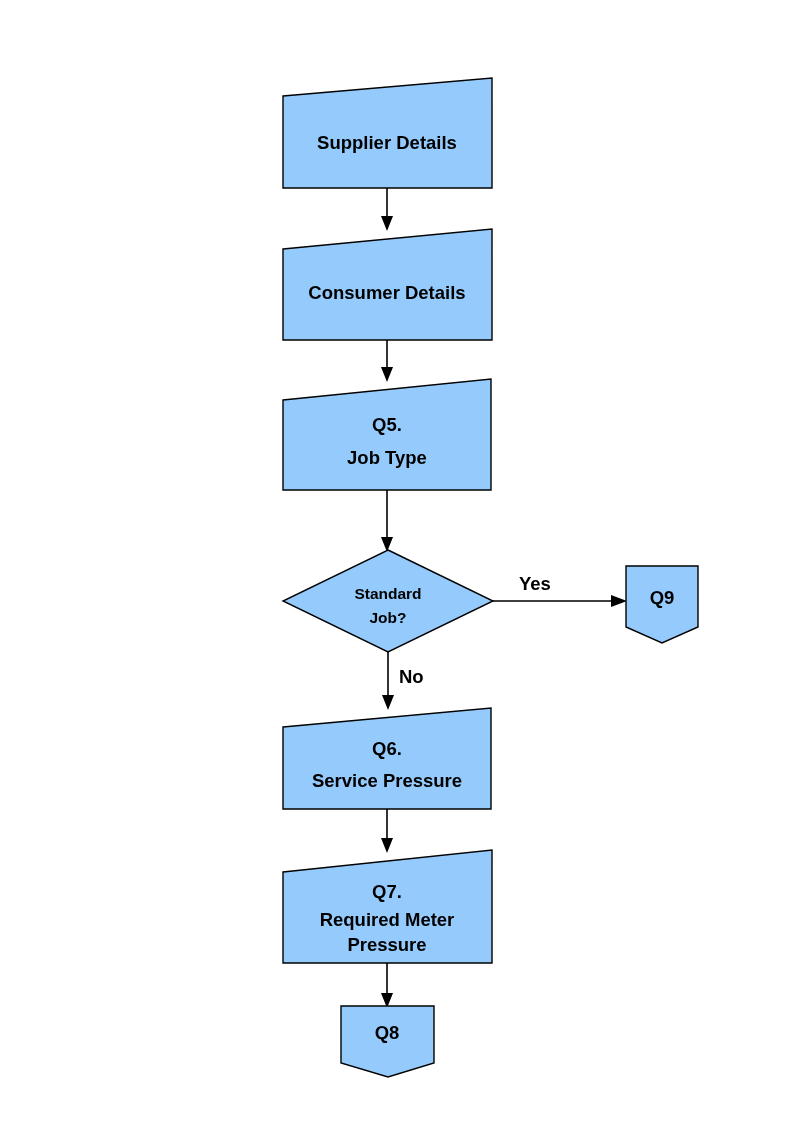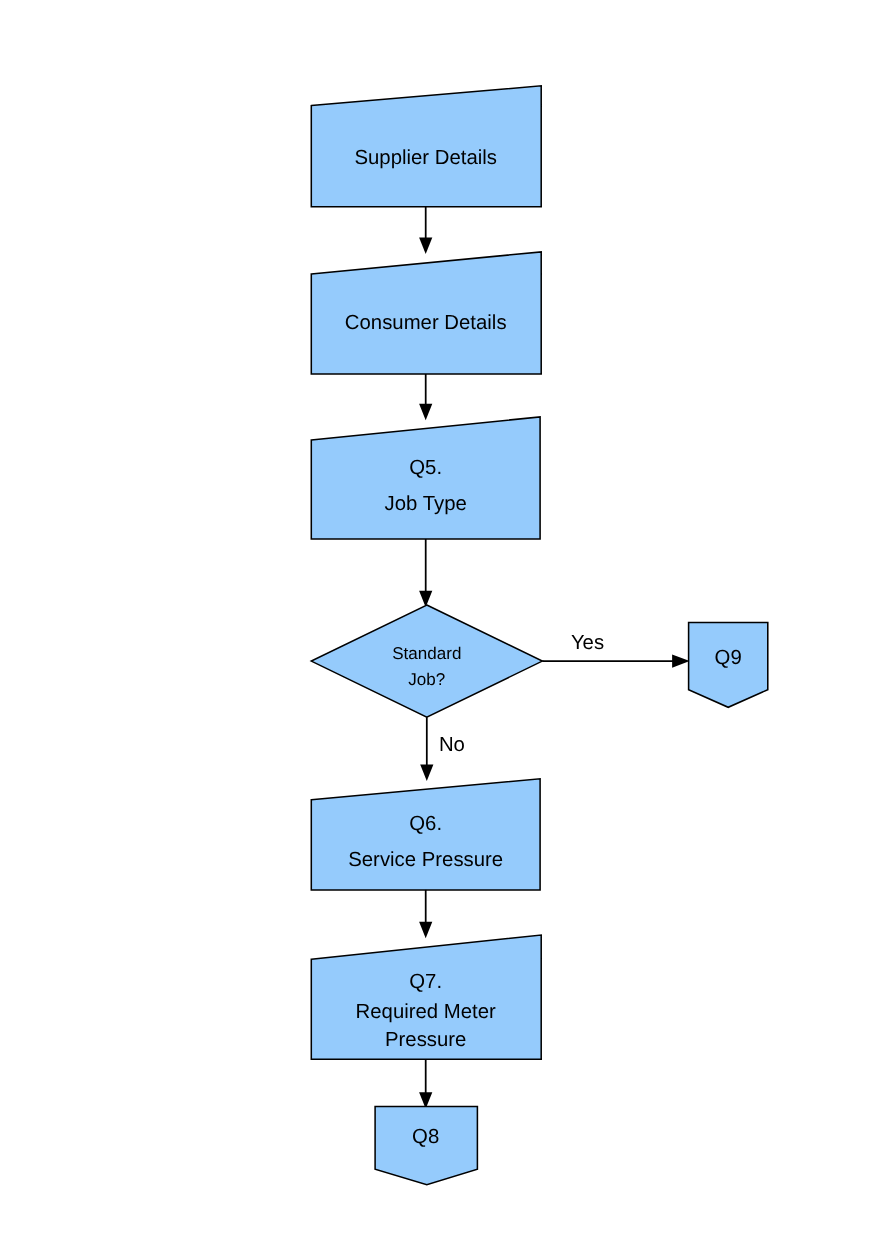--- a/index.html
+++ b/index.html
@@ -7,20 +7,21 @@
     padding: 0;
     background: #ffffff;
   }
   #canvas {
     position: relative;
     width: 794px;
     height: 1123px;
     background: #ffffff;
     overflow: hidden;
     font-family: "Liberation Sans", sans-serif;
+    font-weight: bold;
   }
   #flow-svg {
     position: absolute;
     left: 0;
     top: 0;
     width: 794px;
     height: 1123px;
   }
   .node-shape {
     fill: #95cbfc;

